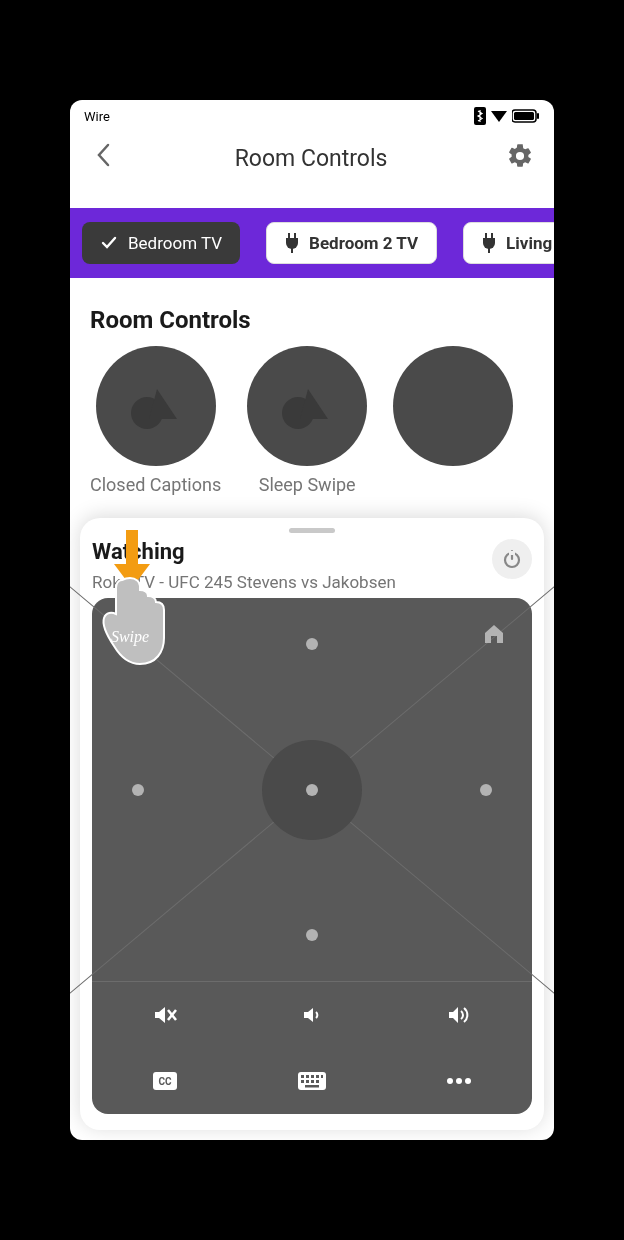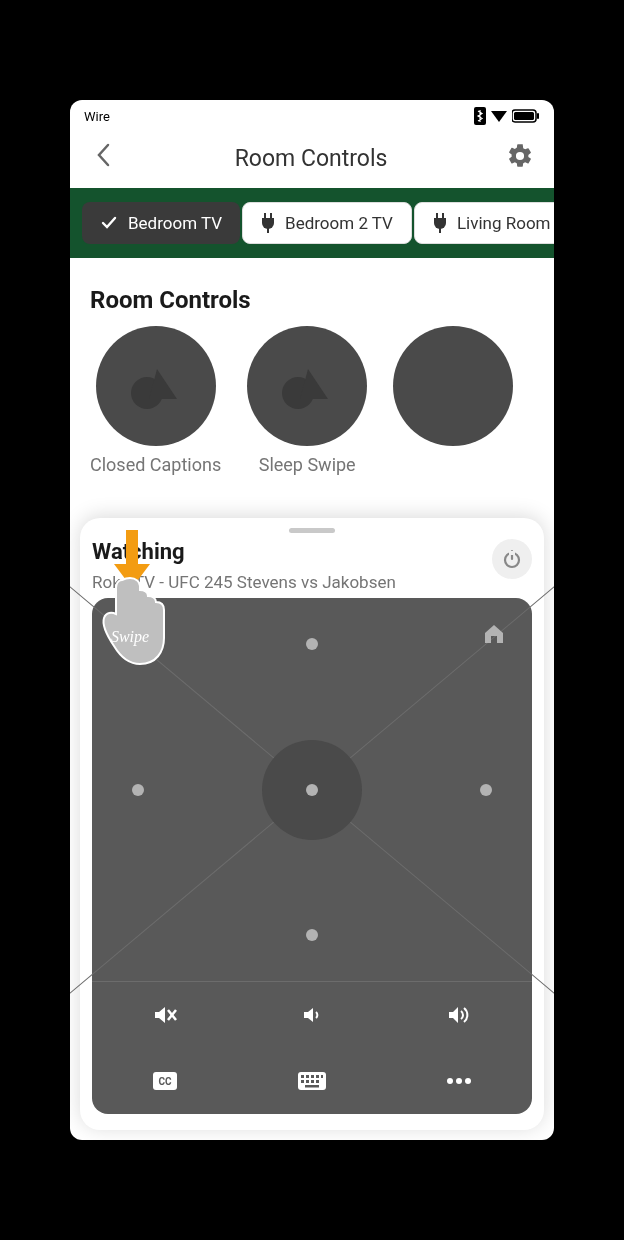--- a/index.html
+++ b/index.html
@@ -34,38 +34,39 @@
     height: 60px;
     display: flex;
     align-items: center;
     justify-content: space-between;
     padding: 0 20px;
   }
   .nav-title { font-size: 23px; color: #333; }
   .back-chevron { font-size: 26px; color: #666; padding: 6px; cursor: pointer; }
   .gear { color: #666; cursor: pointer; }
   .room-tabs {
-    background: #14532d;
+    background: #6d28d9;
     padding: 14px 12px;
     display: flex;
-    gap: 2px;
+    gap: 26px;
     overflow: hidden;
+    margin-top: 20px;
   }
   .room-tab {
     display: inline-flex;
     align-items: center;
     gap: 10px;
     padding: 10px 18px;
     border-radius: 8px;
     font-size: 17px;
     white-space: nowrap;
     cursor: pointer;
   }
   .room-tab.active { background: #3a3a3a; color: #fff; }
-  .room-tab.inactive { background: #fff; color: #333; border:1px solid #ddd; }
+  .room-tab.inactive { background: #fff; color: #333; border:1px solid #ddd;font-weight:bold; }
   .section-title {
     font-size: 24px;
     font-weight: 700;
     color: #1a1a1a;
     padding: 28px 20px 12px 20px;
   }
   .controls-row {
     display: flex;
     gap: 26px;
     padding: 0 20px;

